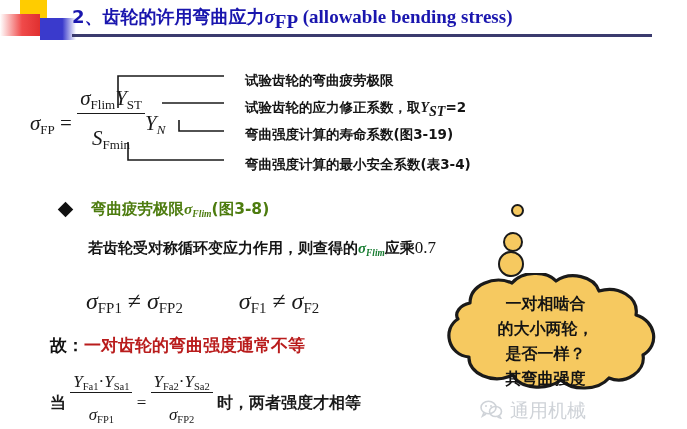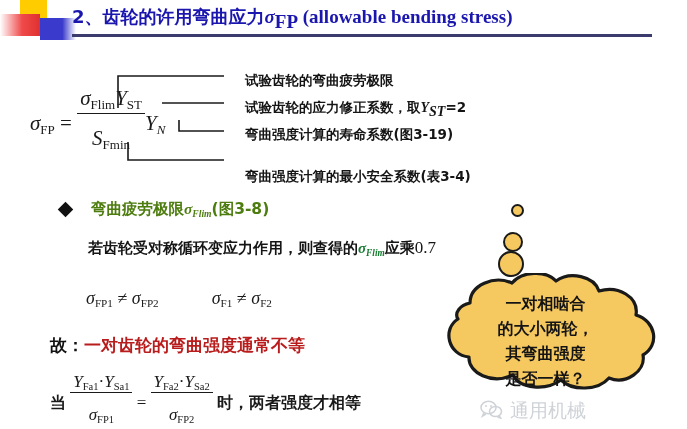--- a/index.html
+++ b/index.html
@@ -56,39 +56,39 @@
     font-family:"DejaVu Sans",sans-serif;
     font-weight:bold;
     font-size:13.5px;
     color:#151515;
     white-space:nowrap;
     margin-left:17px;
   }
   #annot-0{left:228px;top:72px;}
   #annot-1{left:228px;top:99px;}
   #annot-2{left:228px;top:126px;}
-  #annot-3{left:228px;top:168px;}
+  #annot-3{left:228px;top:156px;}
   .annot .mi{font-family:"Liberation Serif",serif;font-style:italic;font-weight:bold;font-size:14px;}
 
   
   #bullet-row{position:absolute;left:60px;top:199px;white-space:nowrap;}
   .diamond{display:inline-block;width:11px;height:11px;background:#111;
       transform:rotate(45deg);vertical-align:middle;margin-right:20px;}
   #bullet-text{font-family:"DejaVu Sans",sans-serif;font-weight:bold;font-size:15.5px;
       color:#4d7c0f;vertical-align:middle;}
   #bullet-text .mi{font-family:"Liberation Serif",serif;font-style:italic;}
 
   #sub-line{position:absolute;left:88px;top:238px;white-space:nowrap;
       font-family:"DejaVu Sans",sans-serif;font-weight:bold;font-size:15px;color:#151515;}
   #sub-line .mi{font-family:"Liberation Serif",serif;font-style:italic;color:#157B2F;}
   #sub-line .gn{color:#157B2F;}
   #sub-line .num07{font-family:"Liberation Serif",serif;font-weight:normal;font-size:17px;}
 
   
-  #ineq-row{position:absolute;left:86px;top:288px;font-size:18px;color:#1a1a1a;
+  #ineq-row{position:absolute;left:86px;top:288px;font-size:24px;color:#1a1a1a;
       white-space:nowrap;}
   #ineq-row .gap{display:inline-block;width:44px;}
 
   
   #conclusion{position:absolute;left:50px;top:334px;white-space:nowrap;
       font-family:"DejaVu Sans",sans-serif;font-weight:bold;font-size:17px;}
   #conclusion .lead{color:#111;}
   #conclusion .red{color:#b91c1c;}
 
   
@@ -215,22 +215,22 @@
                C228,98 208,112 191,105
                C180,118 154,118 143,107
                C128,118 102,116 95,102
                C74,112 50,100 51,84
                C30,82 24,56 40,46
                C36,40 42,32 52,30 Z" fill="#F6C960" stroke="#1a1a1a" stroke-width="3.2" stroke-linejoin="round"></path>
     </svg>
     <div id="bubble-text">
       <div>一对相啮合</div>
       <div>的大小两轮，</div>
+      <div>是否一样？</div>
       <div>其弯曲强度</div>
-      <div>是否一样？</div>
     </div>
   </div>
 
   <div id="watermark">
     <span id="wechat-icon">
       <svg width="23" height="19" viewBox="0 0 23 19">
         <ellipse cx="8.5" cy="7.5" rx="7.5" ry="6.2" fill="none" stroke="#cfd3d8" stroke-width="1.6"></ellipse>
         <path d="M4,12.5 L2.5,16 L6,14" fill="none" stroke="#cfd3d8" stroke-width="1.6"></path>
         <circle cx="6" cy="6" r="1" fill="#cfd3d8"></circle>
         <circle cx="11" cy="6" r="1" fill="#cfd3d8"></circle>

